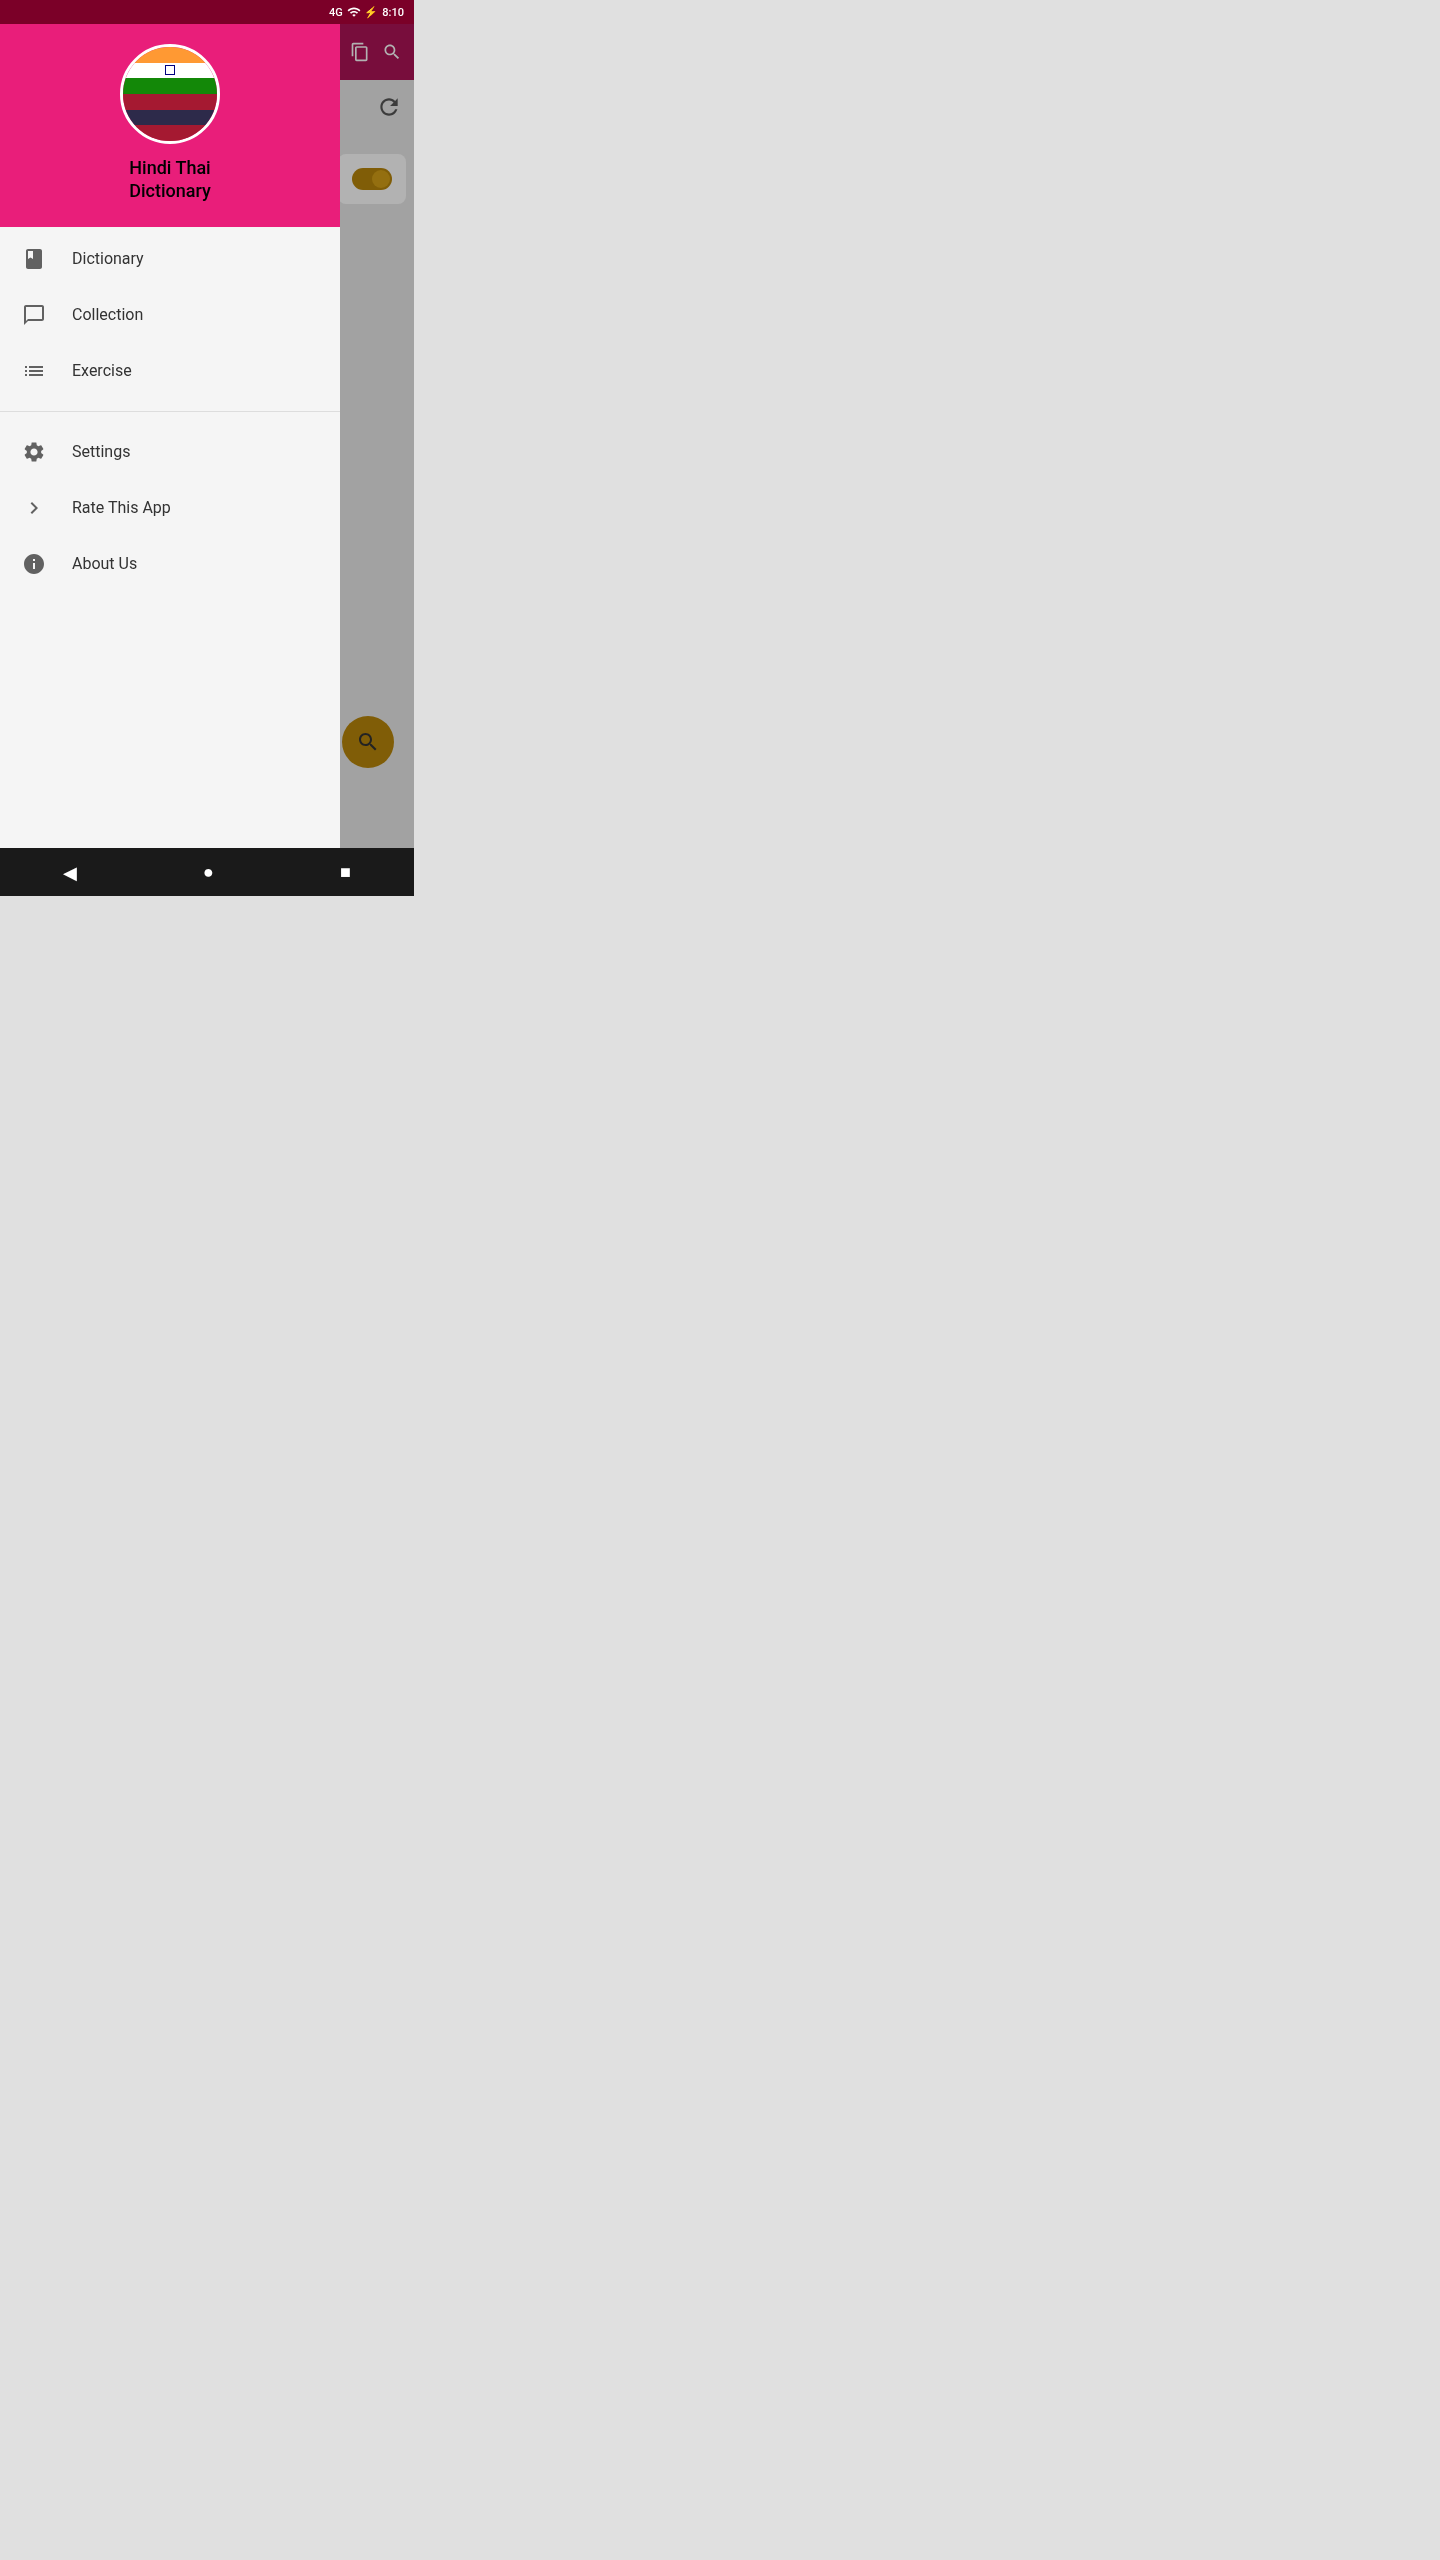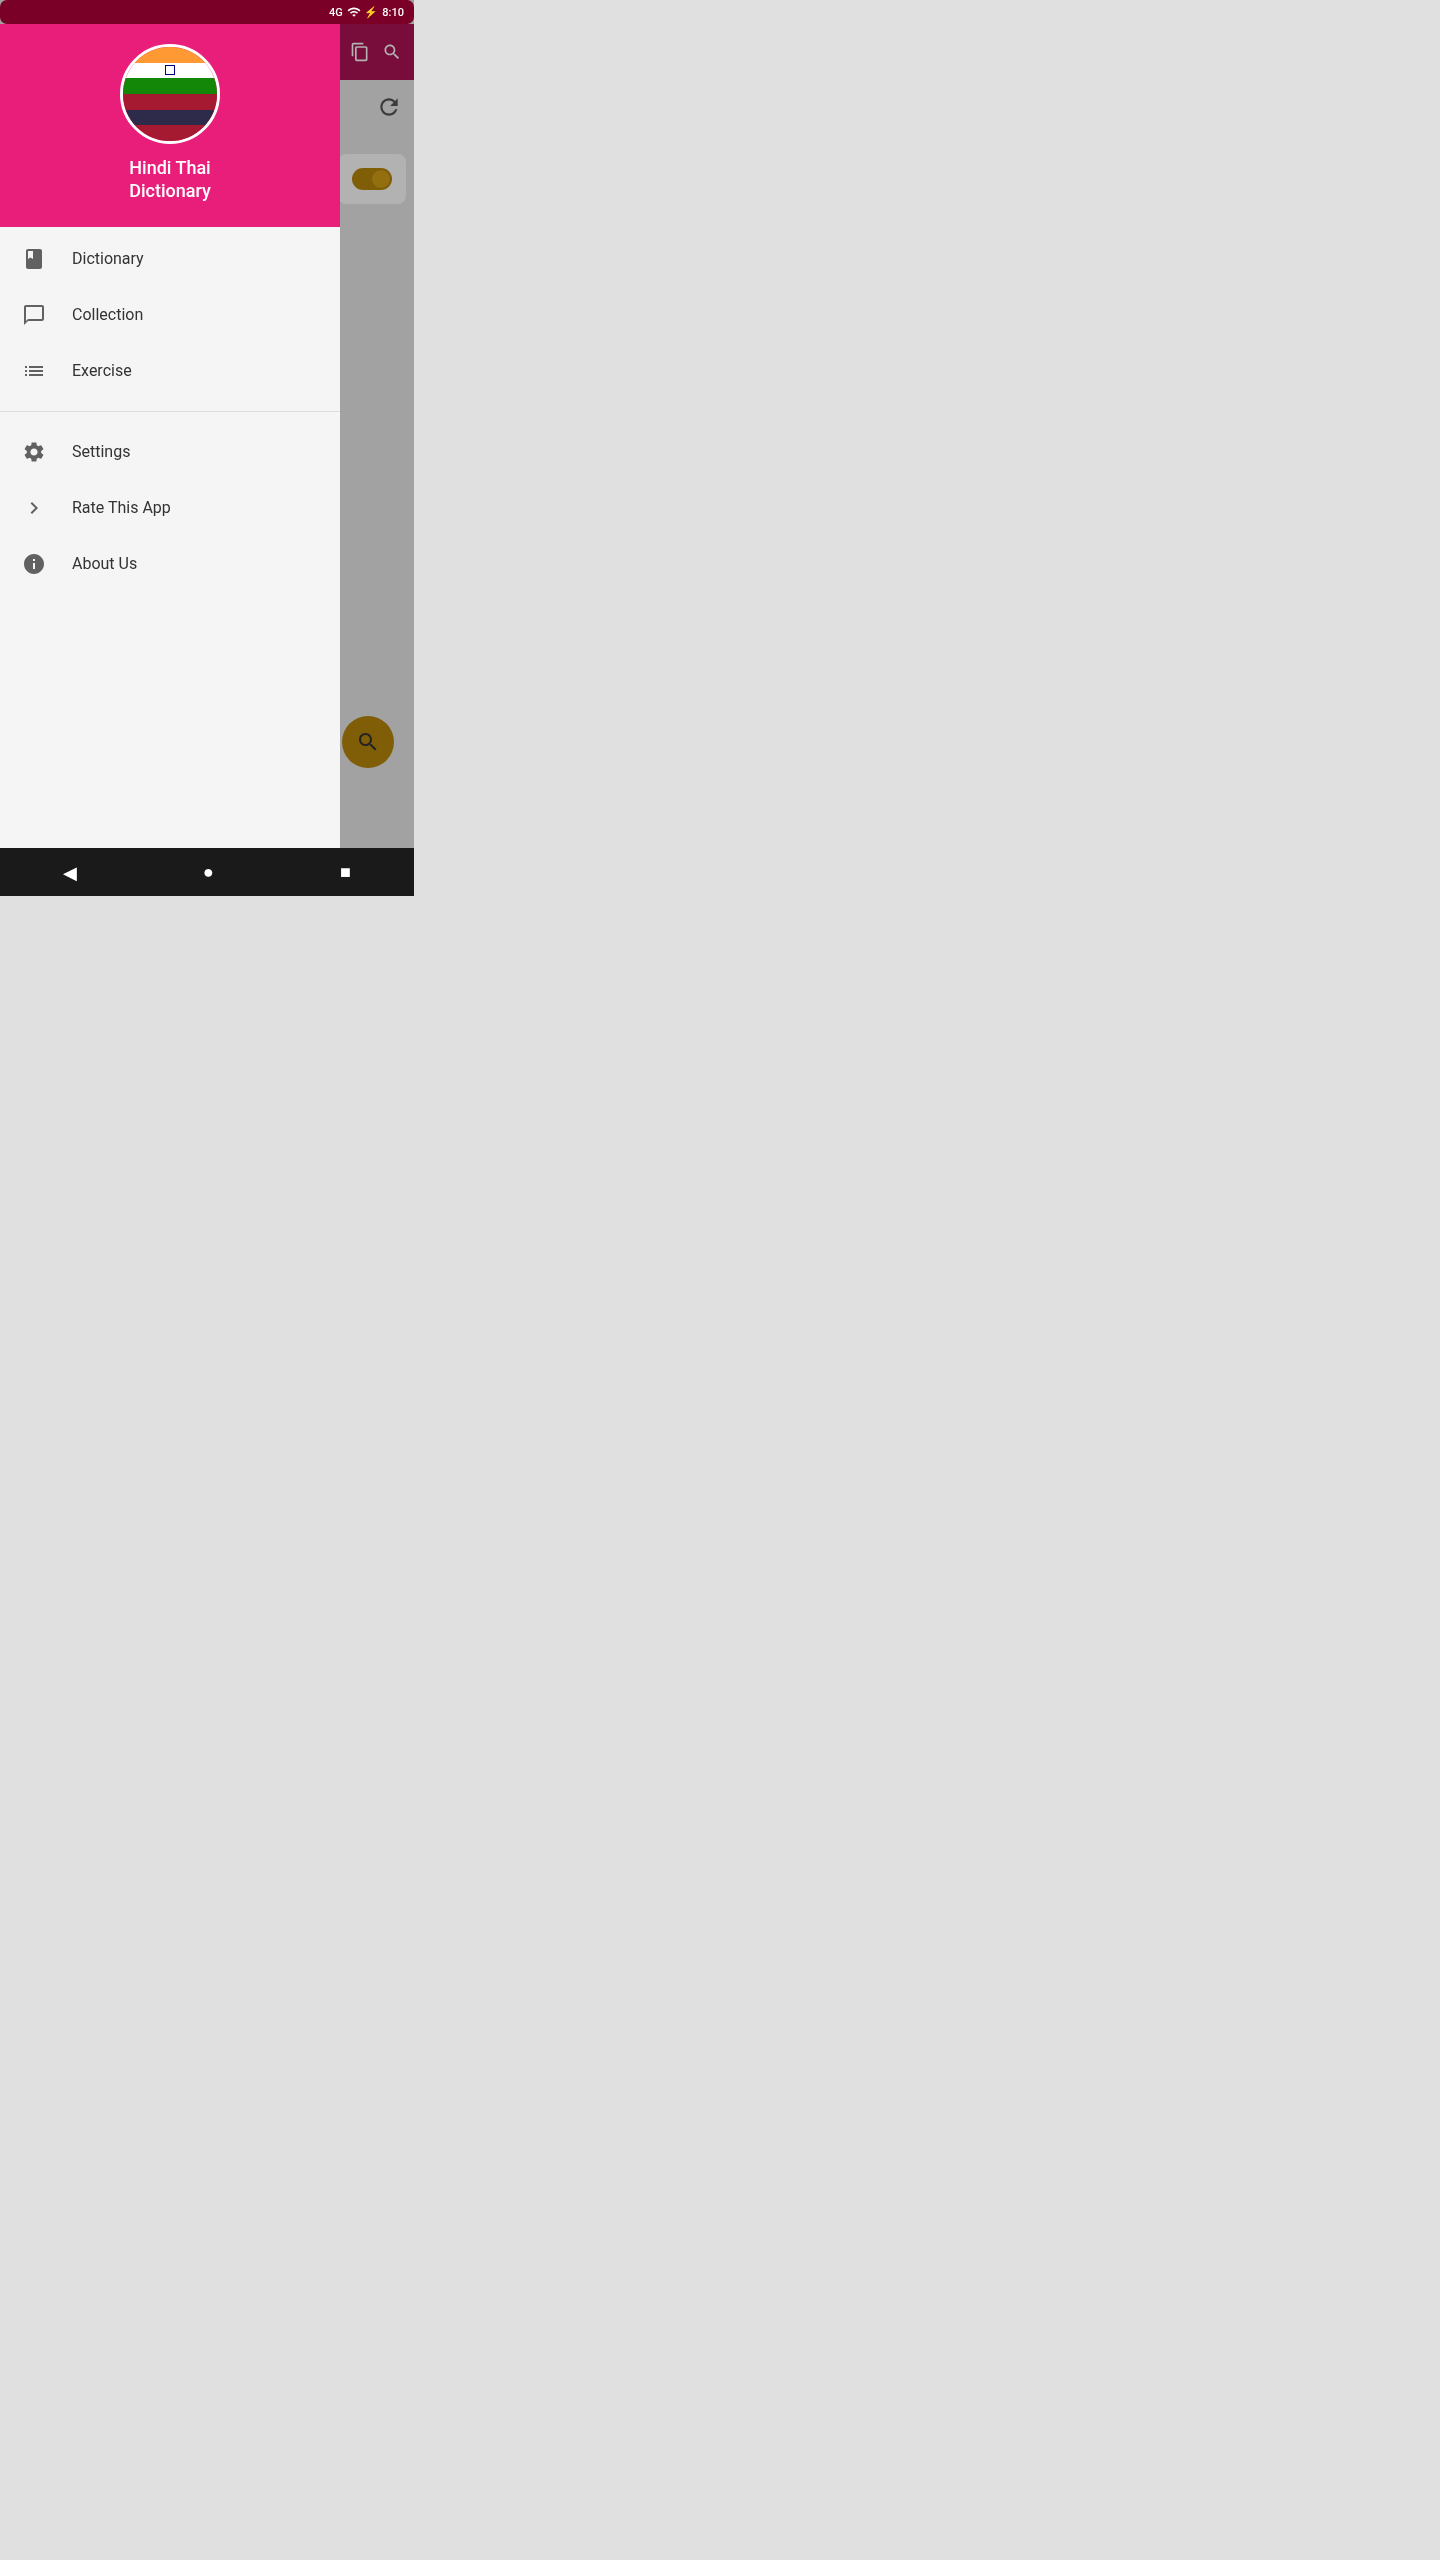--- a/index.html
+++ b/index.html
@@ -23,21 +23,20 @@
       top: 0;
       left: 0;
       width: 100%;
       height: 24px;
       background: #7b0028;
       display: flex;
       align-items: center;
       justify-content: flex-end;
       padding: 0 10px;
       z-index: 100;
-      border-radius: 7px;
     }
 
     .status-bar-icons {
       display: flex;
       align-items: center;
       gap: 4px;
     }
 
     .status-bar-text {
       color: white;
@@ -140,21 +139,21 @@
     }
 
     .flag-stripe-orange { background: #FF9933; }
     .flag-stripe-white { background: white; }
     .flag-stripe-green { background: #138808; }
     .flag-stripe-red { background: #A51931; }
     .flag-stripe-navy { background: #2D2A4A; }
     .flag-stripe-red2 { background: #A51931; }
 
     .drawer-title {
-      color: #ffffff;
+      color: #000000;
       font-size: 18px;
       font-weight: 500;
       text-align: center;
       line-height: 1.3;
     }
 
     
     .drawer-menu {
       flex: 1;
       overflow-y: auto;

